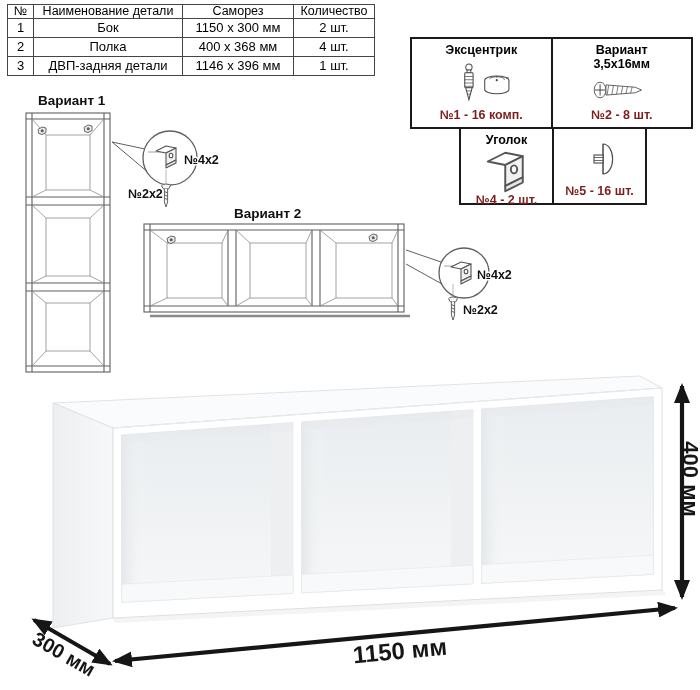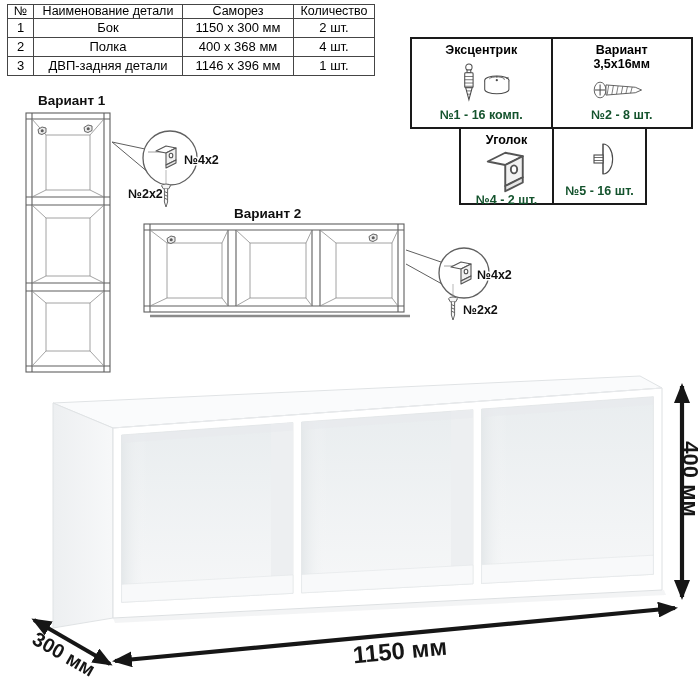--- a/index.html
+++ b/index.html
@@ -16,21 +16,21 @@
   
   .hw-row{position:absolute;display:flex;border:2px solid #1a1a1a;box-sizing:border-box;background:#fff;}
   .hw-row1{left:410px;top:37px;width:283px;height:92px;}
   .hw-row2{left:459px;top:127px;width:188px;height:78px;}
   .hw-cell{flex:1 1 0;display:flex;flex-direction:column;align-items:center;
         box-sizing:border-box;padding:4px 10px 5px;min-width:0;}
   .hw-cell + .hw-cell{border-left:2px solid #1a1a1a;}
   .hw-title{font-size:12.5px;font-weight:700;text-align:center;line-height:1.15;color:#000;}
   .hw-title div:empty{display:none;}
   .hw-icon{flex:1;display:flex;align-items:center;justify-content:center;width:100%;}
-  .hw-qty{font-size:12.5px;font-weight:700;color:#14532d;white-space:nowrap;}
+  .hw-qty{font-size:12.5px;font-weight:700;color:#7f1d1d;white-space:nowrap;}
 
   svg.abs{position:absolute;pointer-events:none;}
   .svg-label{font-family:"Liberation Sans",sans-serif;font-weight:700;fill:#101010;
         paint-order:stroke;stroke:#ffffff;stroke-width:3px;}
   .dim-text{font-family:"Liberation Sans",sans-serif;font-weight:700;fill:#161616;}
 </style>
 </head>
 <body>
 
 <div class="page">

